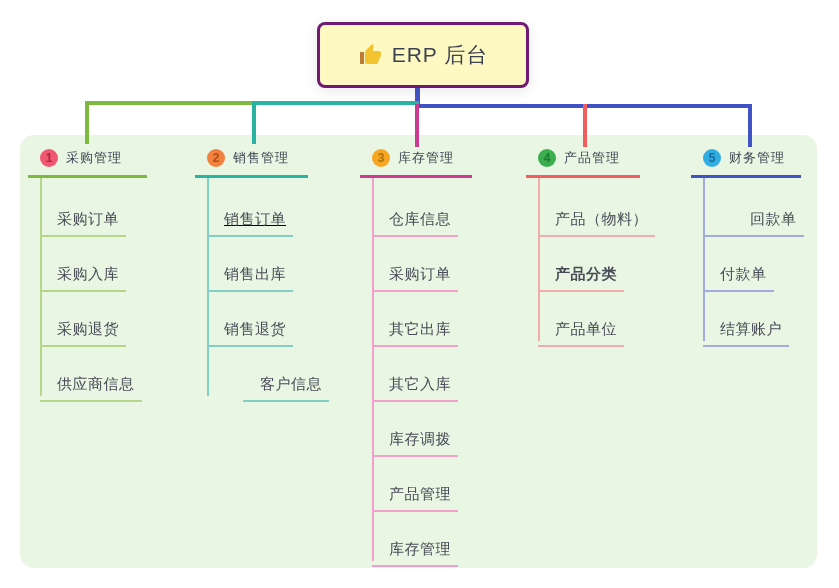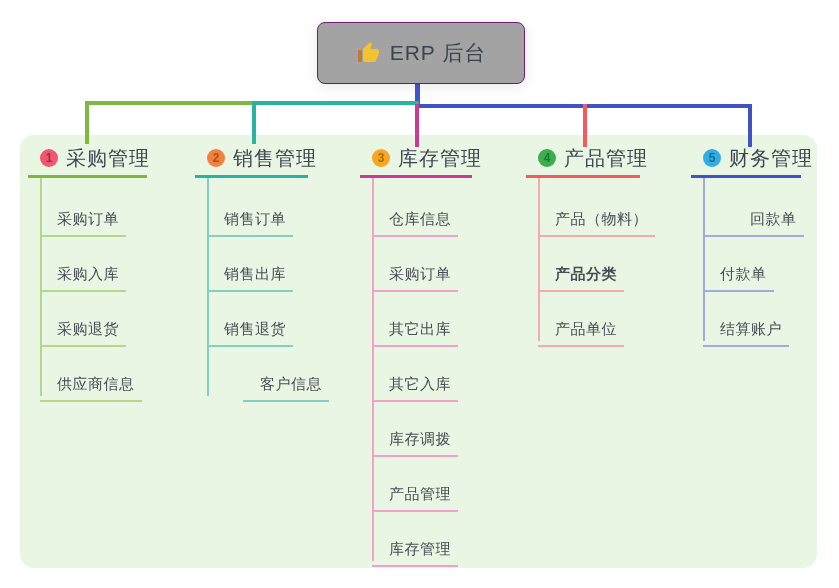--- a/index.html
+++ b/index.html
@@ -2,30 +2,30 @@
 <html><head>
 <meta charset="utf-8">
 <style>
   html,body{margin:0;padding:0;background:#fff;}
   body{width:839px;height:588px;position:relative;overflow:hidden;
        font-family:"Liberation Sans","DejaVu Sans",sans-serif;}
   #canvas{position:absolute;inset:0;}
   #panel{position:absolute;left:20px;top:135px;width:797px;height:433px;
          border-radius:14px;}
   #root-card{position:absolute;left:317px;top:22px;width:206px;height:60px;
-             background:#a3a3a3;border:1px solid #701a75;border-radius:8px;
+             background:#fef9c3;border:3px solid #701a75;border-radius:8px;
              box-shadow:0 3px 14px rgba(0,0,0,.09);
              display:flex;align-items:center;justify-content:center;gap:10px;}
   #root-card .root-label{font-size:21px;color:#3c4250;letter-spacing:1px;}
   .conn{position:absolute;}
   .branch-header{position:absolute;display:flex;align-items:center;height:26px;}
   .badge{width:18px;height:18px;border-radius:50%;margin-right:8px;
          font-size:12px;font-weight:bold;display:flex;align-items:center;
          justify-content:center;flex:0 0 auto;}
-  .branch-label{font-size:20px;color:#3e4552;letter-spacing:1px;white-space:nowrap;}
+  .branch-label{font-size:13px;color:#3e4552;letter-spacing:1px;white-space:nowrap;}
   .h-underline{position:absolute;height:3px;}
   .rail{position:absolute;width:2px;}
   .child-row{position:absolute;height:33px;display:flex;align-items:flex-end;
              padding:0 7px 6px 17px;width:max-content;border-bottom:2px solid;}
   .child-label{font-size:15px;color:#474c56;white-space:nowrap;letter-spacing:.5px;}
 </style>
 </head>
 <body>
 
 <div id="canvas">
@@ -59,21 +59,21 @@
       </div>
       <div class="child-row" style="left: 40px; top: 361px; border-bottom-color: rgb(180, 215, 140);">
         <span class="child-label">供应商信息</span>
       </div>
       <div class="branch-header" style="left: 195px; top: 145px; padding-left: 12px;">
         <span class="badge" style="background: rgb(242, 128, 62); color: rgb(173, 79, 18);">2</span>
         <span class="branch-label">销售管理</span>
       </div>
       <div class="h-underline" style="left: 195px; top: 175px; width: 113px; background: rgb(40, 179, 162);"></div>
       <div class="rail" style="left: 207px; top: 178px; height: 218px; background: rgb(132, 207, 197);"></div>
-      <div class="child-row" style="left: 207px; top: 196px; border-bottom-color: rgb(132, 207, 197);">
+      <div class="child-row" style="left: 207px; top: 196px; border-bottom-color: rgb(132, 207, 197); text-decoration: underline;">
         <span class="child-label">销售订单</span>
       </div>
       <div class="child-row" style="left: 207px; top: 251px; border-bottom-color: rgb(132, 207, 197);">
         <span class="child-label">销售出库</span>
       </div>
       <div class="child-row" style="left: 207px; top: 306px; border-bottom-color: rgb(132, 207, 197);">
         <span class="child-label">销售退货</span>
       </div>
       <div class="child-row" style="left: 207px; top: 361px; border-bottom-color: rgb(132, 207, 197); margin-left: 36px;">
         <span class="child-label">客户信息</span>

